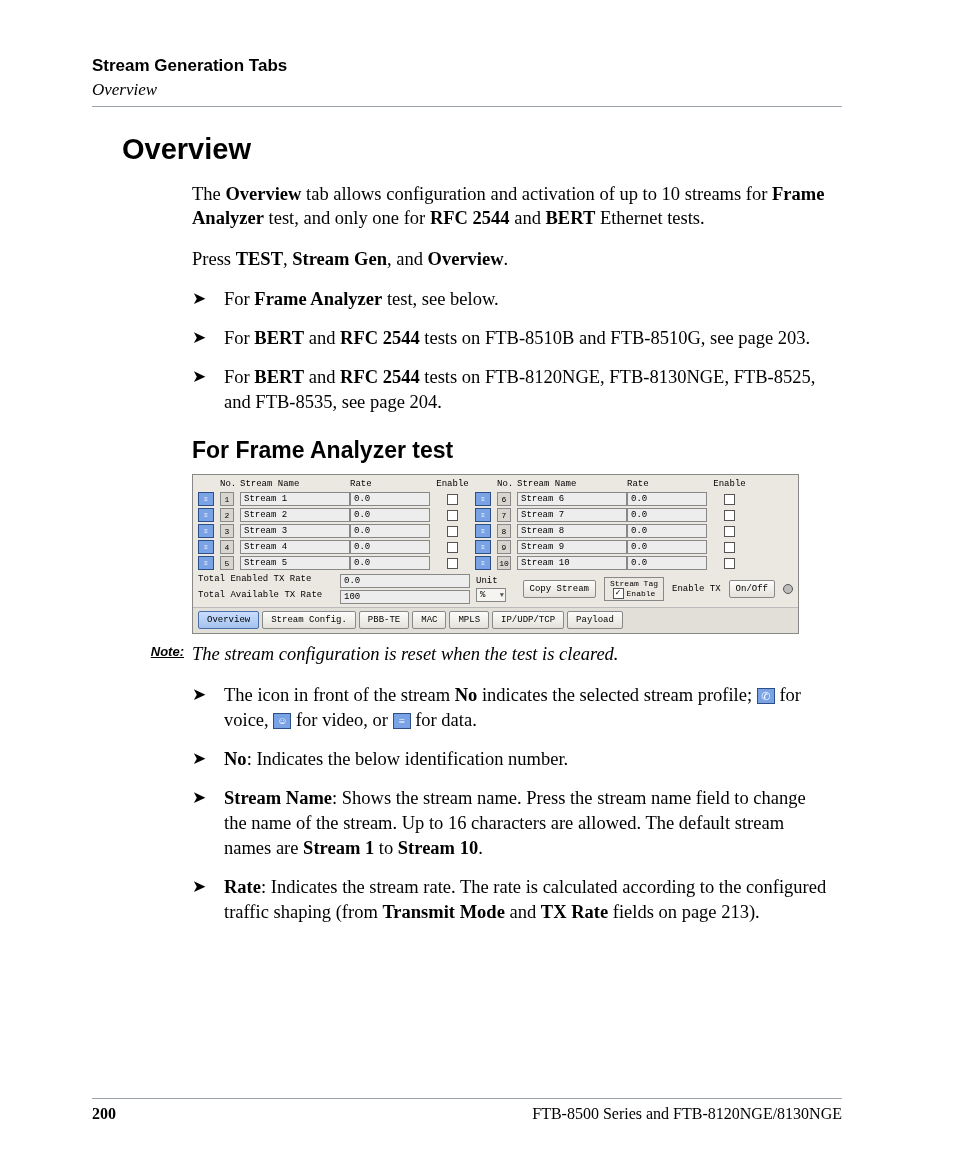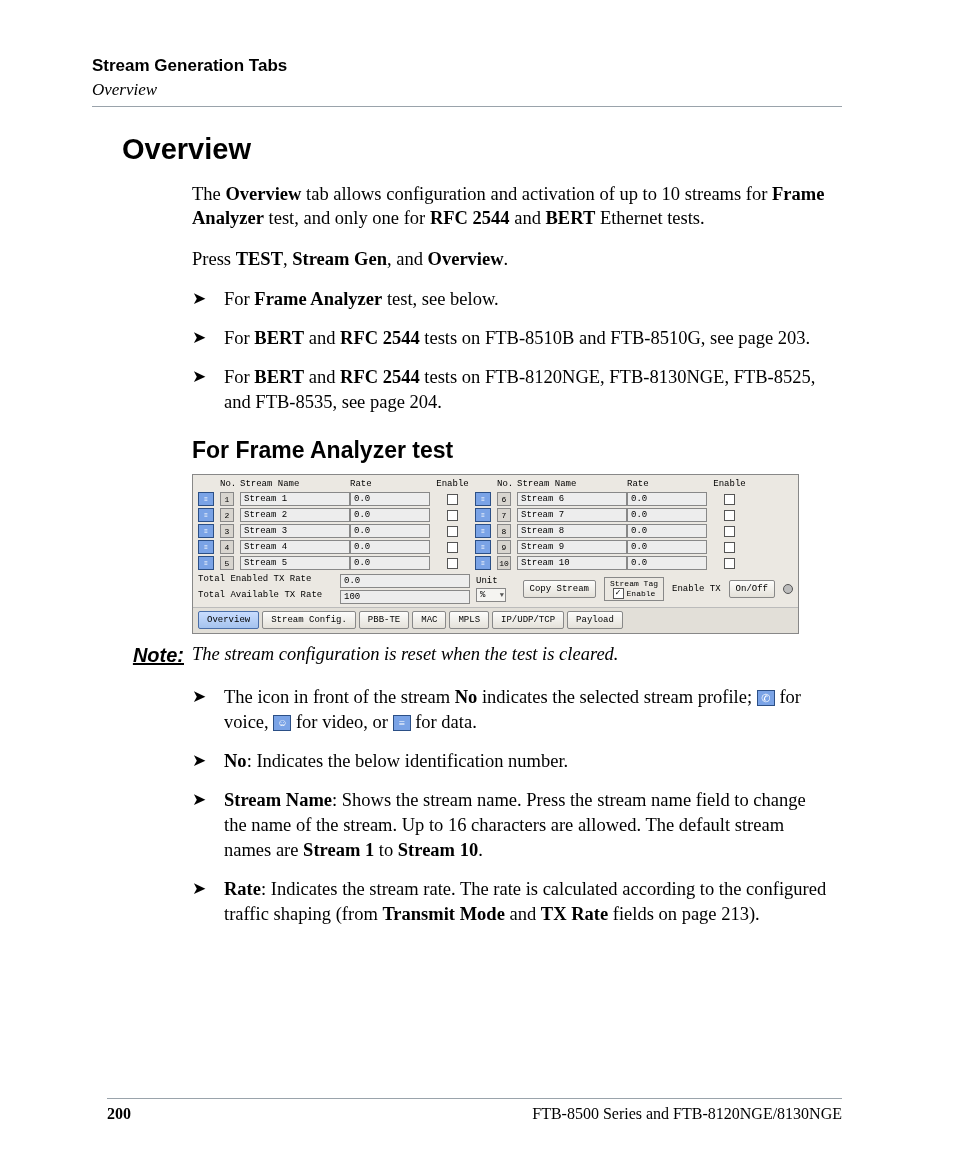--- a/index.html
+++ b/index.html
@@ -135,36 +135,36 @@
   }
   .tab-btn.sel {
     background:linear-gradient(#c9ddff,#a5c3ee);
     border-color:#4a6ea8;
   }
   
   .note-row { display:flex; margin:8px 0 18px 0; }
   .note-lbl {
     width:100px; text-align:right; padding-right:8px;
     font-family: Verdana, Arial, sans-serif;
-    font-weight:700; font-style:italic; font-size:20px;
+    font-weight:700; font-style:italic; font-size:13px;
     box-sizing:border-box;
     text-decoration:underline;
   }
   .note-text { font-style:italic; flex:1; }
   .inline-icon {
     display:inline-block; width:18px; height:16px; background:#7aa3e6;
     border:1px solid #2b4f86; vertical-align:middle; box-sizing:border-box;
     position:relative; top:-1px;
   }
   .inline-icon.voice::after { content:"✆"; color:#fff; font-size:11px; display:block; text-align:center; line-height:14px;}
   .inline-icon.video::after { content:"☺"; color:#fff; font-size:10px; display:block; text-align:center; line-height:14px;}
   .inline-icon.data::after  { content:"≡"; color:#fff; font-size:11px; display:block; text-align:center; line-height:14px;}
   
   .ftr {
-    position:absolute; left:107px; right:78px; bottom:36px;
+    position:absolute; left:92px; right:78px; bottom:36px;
     border-top:1px solid #9aa3ab; padding-top:6px;
     display:flex; justify-content:space-between;
     font-size:16px;
   }
   .ftr .pg { font-weight:700; }
 </style>
 </head>
 <body>
 <div class="page">
 

